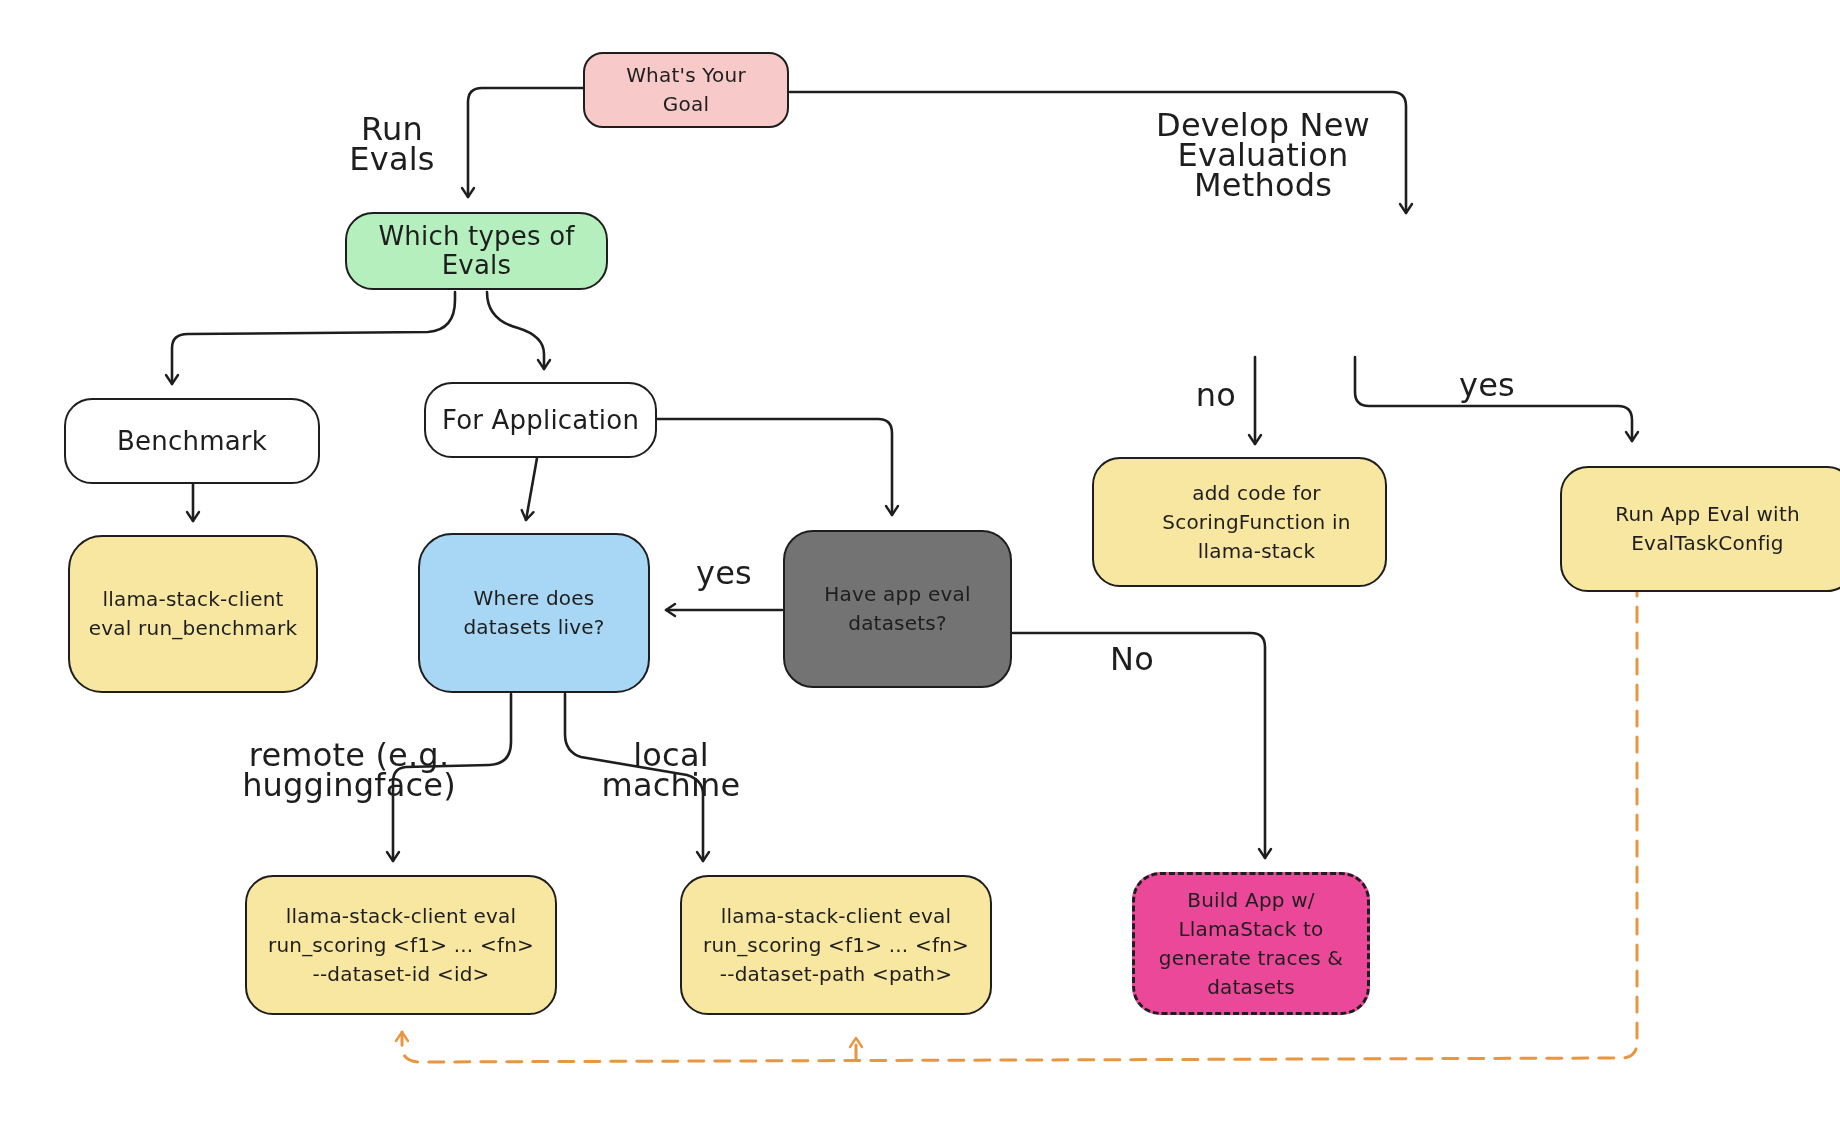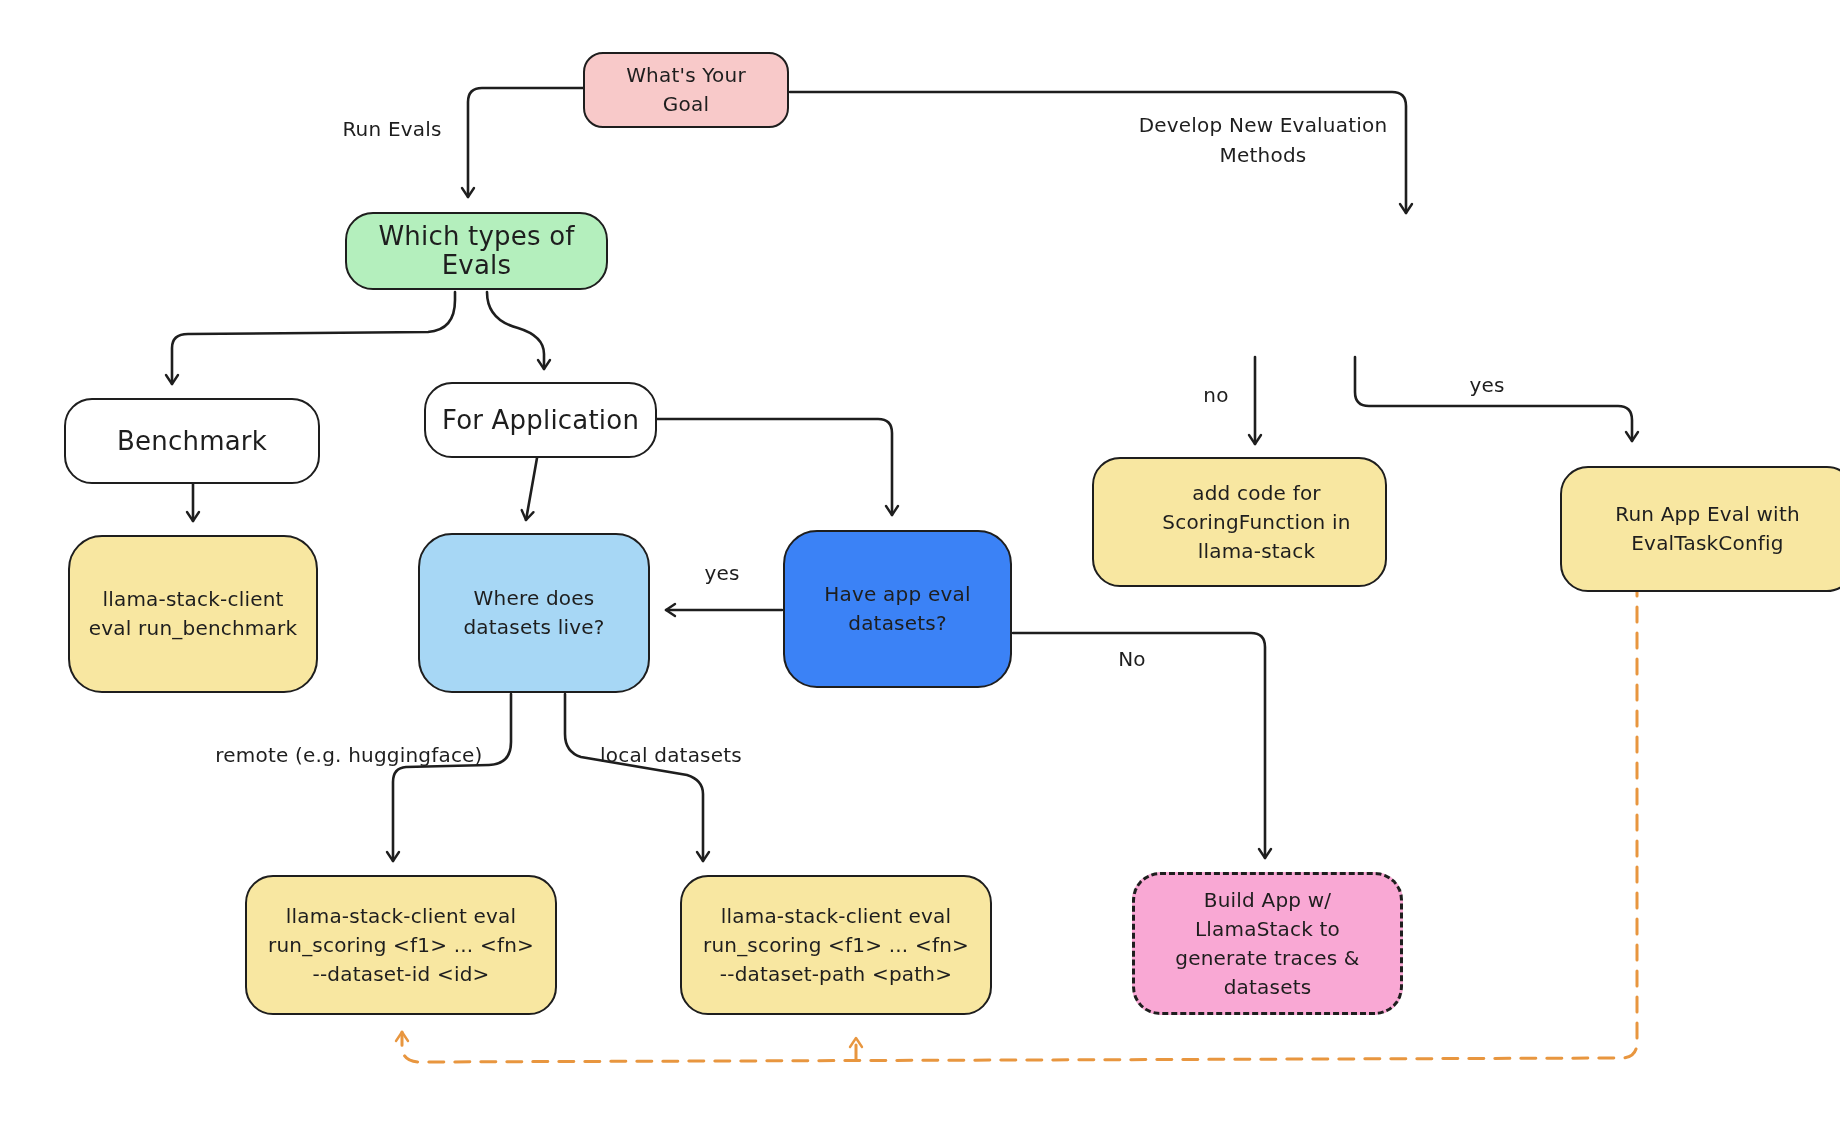--- a/index.html
+++ b/index.html
@@ -22,21 +22,21 @@
     white-space:pre-line;
     font-size:20px;line-height:29px;
     padding:6px 10px;
     letter-spacing:.2px;
   }
   .node.small-r{border-radius:20px;}
   .node.big-r{border-radius:34px;}
   .node.dashed{border-style:dashed;border-width:3px;}
   .elabel{
     position:absolute;
-    font-size:20px;line-height:30px;
+    font-size:32px;line-height:30px;
     text-align:center;
     white-space:pre-line;
     letter-spacing:.2px;
   }
 </style>
 </head>
 <body>
 
 <div id="canvas">
 
@@ -80,53 +80,53 @@
   <div class="node" style="left: 64px; top: 398px; width: 256px; height: 86px; font-size: 26px; background-color: rgb(255, 255, 255);">Benchmark</div>
 
   <div class="node" style="left: 424px; top: 382px; width: 233px; height: 76px; font-size: 26px; background-color: rgb(255, 255, 255);">For Application</div>
 
   <div class="node big-r" style="left: 68px; top: 535px; width: 250px; height: 158px; background-color: rgb(248, 231, 161);">llama-stack-client
 eval run_benchmark</div>
 
   <div class="node big-r" style="left: 418px; top: 533px; width: 232px; height: 160px; background-color: rgb(167, 215, 245);">Where does
 datasets live?</div>
 
-  <div class="node big-r" style="left: 783px; top: 530px; width: 229px; height: 158px; background-color: #3b82f6;">Have app eval
+  <div class="node big-r" style="left: 783px; top: 530px; width: 229px; height: 158px; background-color: #737373; border-radius: 30px;">Have app eval
 datasets?</div>
 
   <div class="node" style="left: 1092px; top: 457px; width: 295px; height: 130px; background-color: rgb(248, 231, 161); padding-left: 44px;">add code for
 ScoringFunction in
 llama-stack</div>
 
   <div class="node" style="left: 1560px; top: 455px; width: 295px; height: 126px; background-color: rgb(248, 231, 161); margin-top: 11px;">Run App Eval with
 EvalTaskConfig</div>
 
   <div class="node" style="left: 245px; top: 875px; width: 312px; height: 140px; font-size: 20px; background-color: rgb(248, 231, 161);">llama-stack-client eval
 run_scoring &lt;f1&gt; ... &lt;fn&gt;
 --dataset-id &lt;id&gt;</div>
 
   <div class="node" style="left: 680px; top: 875px; width: 312px; height: 140px; font-size: 20px; background-color: rgb(248, 231, 161);">llama-stack-client eval
 run_scoring &lt;f1&gt; ... &lt;fn&gt;
 --dataset-path &lt;path&gt;</div>
 
-  <div class="node dashed" style="left: 1132px; top: 872px; width: 271px; height: 143px; background-color: #f9a8d4;">Build App w/
+  <div class="node dashed" style="left: 1132px; top: 872px; width: 238px; height: 143px; background-color: #ec4899;">Build App w/
 LlamaStack to
 generate traces &amp;
 datasets</div>
 
   <div class="elabel" style="left:328px;top:114px;width:128px;">Run Evals</div>
 
   <div class="elabel" style="left:1110px;top:110px;width:306px;">Develop New Evaluation
 Methods</div>
 
   <div class="elabel" style="left:1190px;top:380px;width:52px;">no</div>
 
   <div class="elabel" style="left:1452px;top:370px;width:70px;">yes</div>
 
   <div class="elabel" style="left:696px;top:558px;width:52px;">yes</div>
 
   <div class="elabel" style="left:1104px;top:644px;width:56px;">No</div>
 
   <div class="elabel" style="left:188px;top:740px;width:322px;">remote (e.g. huggingface)</div>
 
-  <div class="elabel" style="left:585px;top:740px;width:172px;">local datasets</div>
+  <div class="elabel" style="left:585px;top:740px;width:172px;">local machine</div>
 
 </div>
 
 </body></html>

